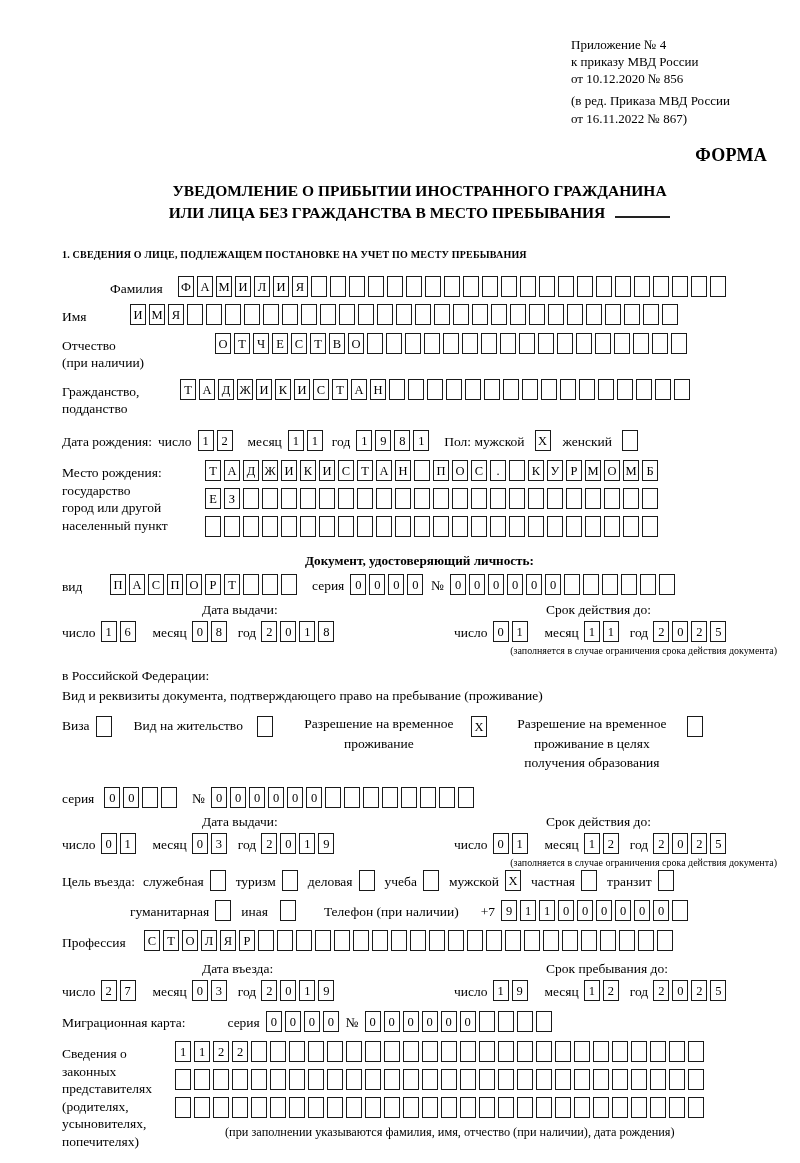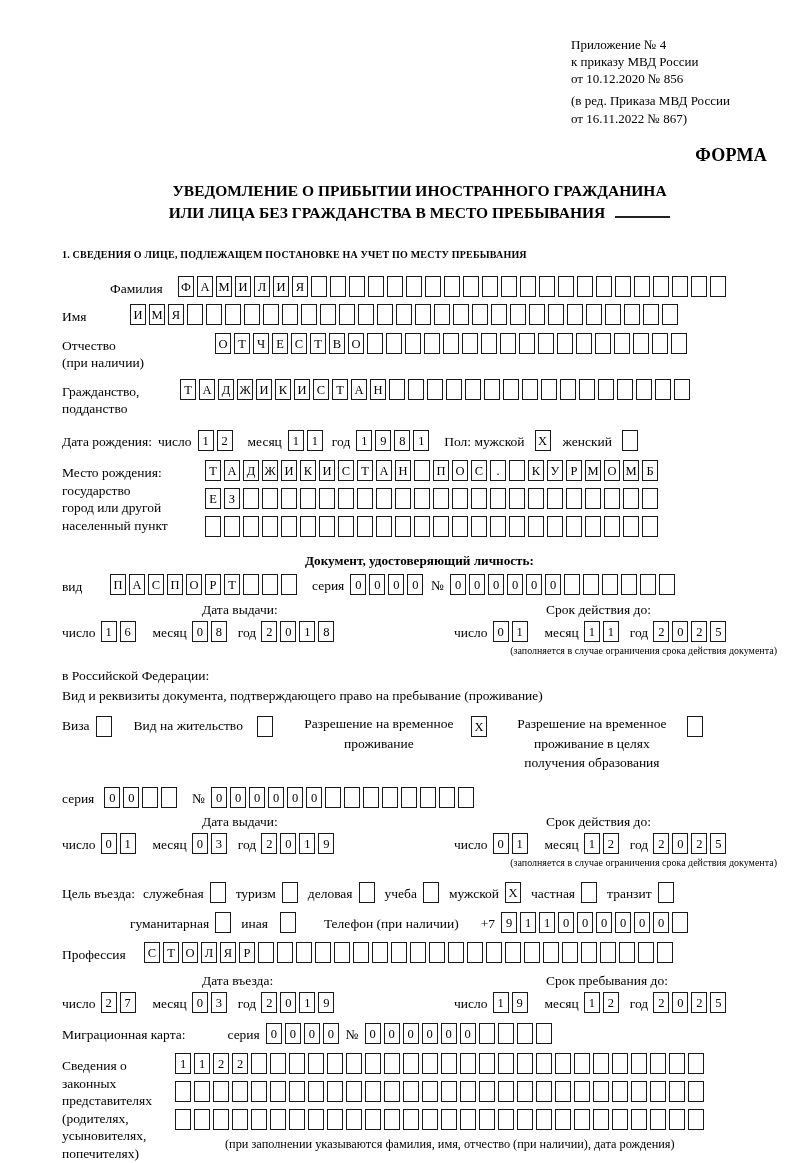--- a/index.html
+++ b/index.html
@@ -46,21 +46,21 @@
   .note { font-size:10px; text-align:right; margin-top:3px; }
   .intro { font-size:13.5px; margin-top:10px; line-height:1.5; }
   
   .res-options { display:flex; align-items:flex-start; margin-top:8px; font-size:13.5px; }
   .res-options .opt-label { padding-top:4px; white-space:nowrap; }
   .opt-wrap { text-align:center; line-height:1.45; }
   .ow170 { width:172px; margin-left:14px; } .ow178 { width:178px; margin-left:10px; }
   .res-options .box { margin:2px 6px 0 6px; flex-shrink:0; }
   .ml16 { margin-left:16px; }
   
-  .purpose-row { display:flex; align-items:flex-start; font-size:13.5px; margin-top:14px; }
+  .purpose-row { display:flex; align-items:flex-start; font-size:13.5px; margin-top:2px; }
   .purpose-row .plabel { padding-top:4px; white-space:nowrap; margin-left:8px; }
   .purpose-row .plabel.nml { margin-left:0; }
   .purpose-row .box { margin:0 2px 0 6px; flex-shrink:0; }
   .indent68 { margin-left:68px !important; }
   .phone-lbl { margin-left:26px !important; margin-right:14px; }
   .rep-note { font-size:12.3px; margin-top:4px; padding-left:165px; }
 </style>
 </head>
 <body>
 

